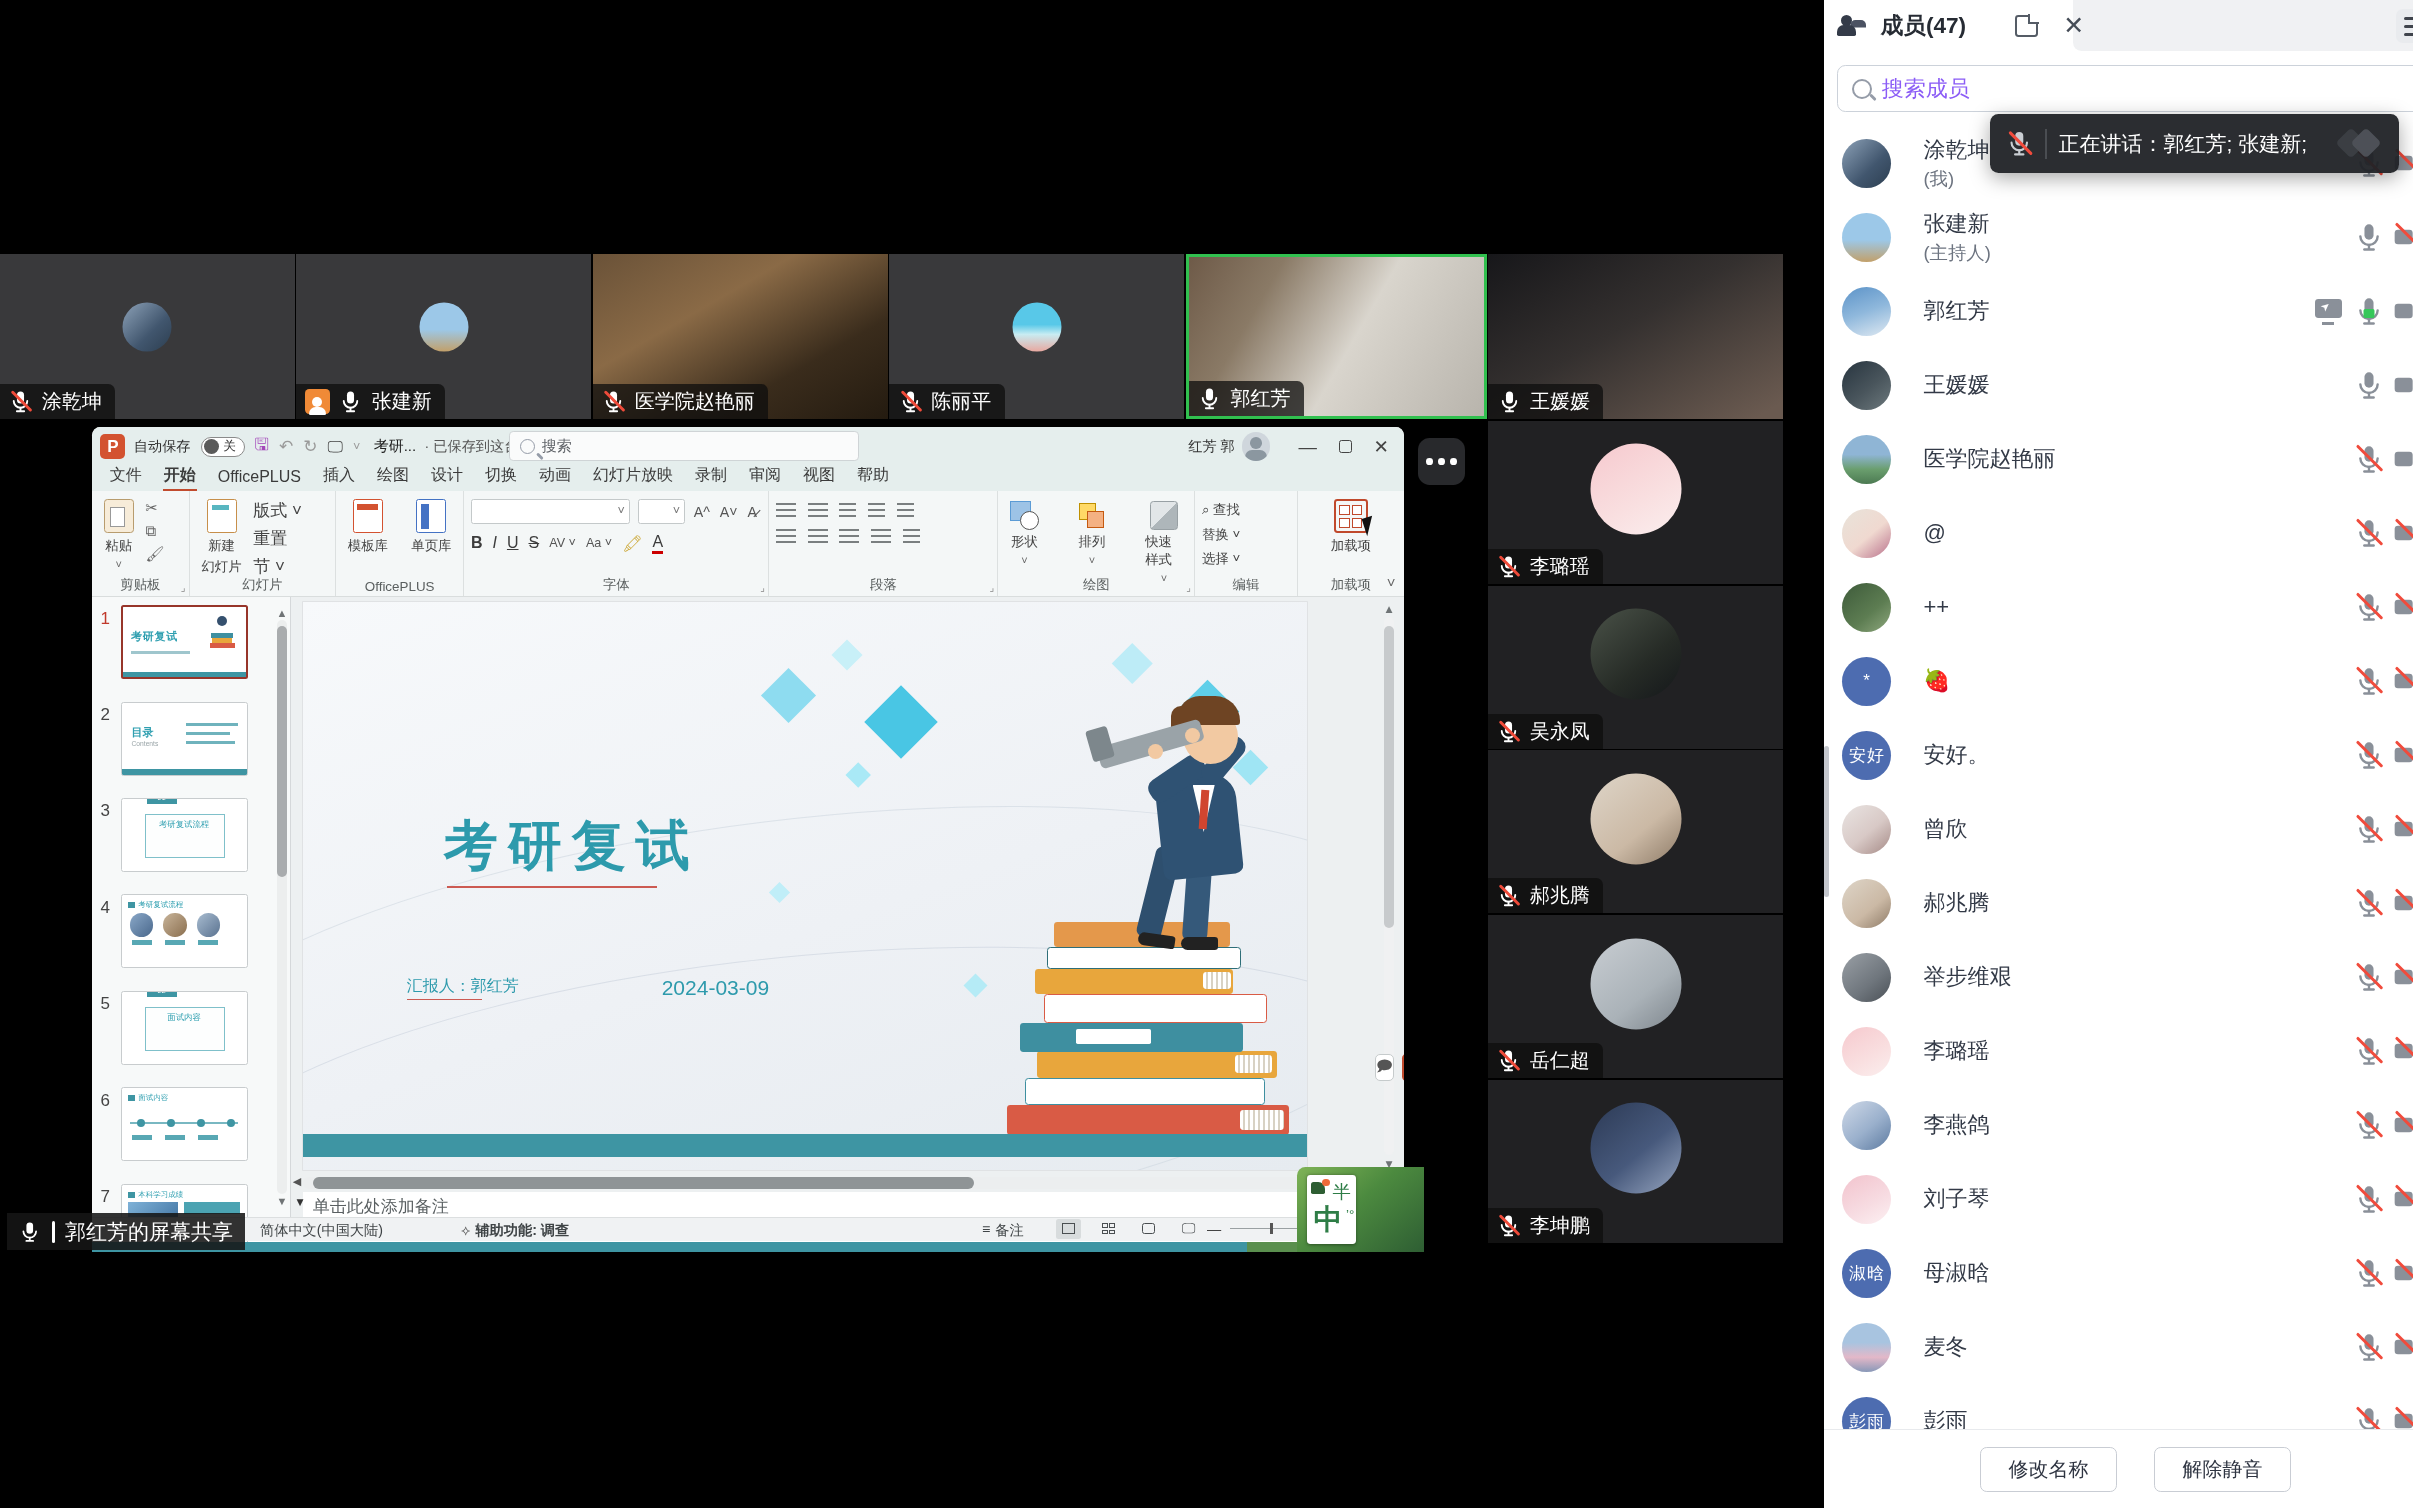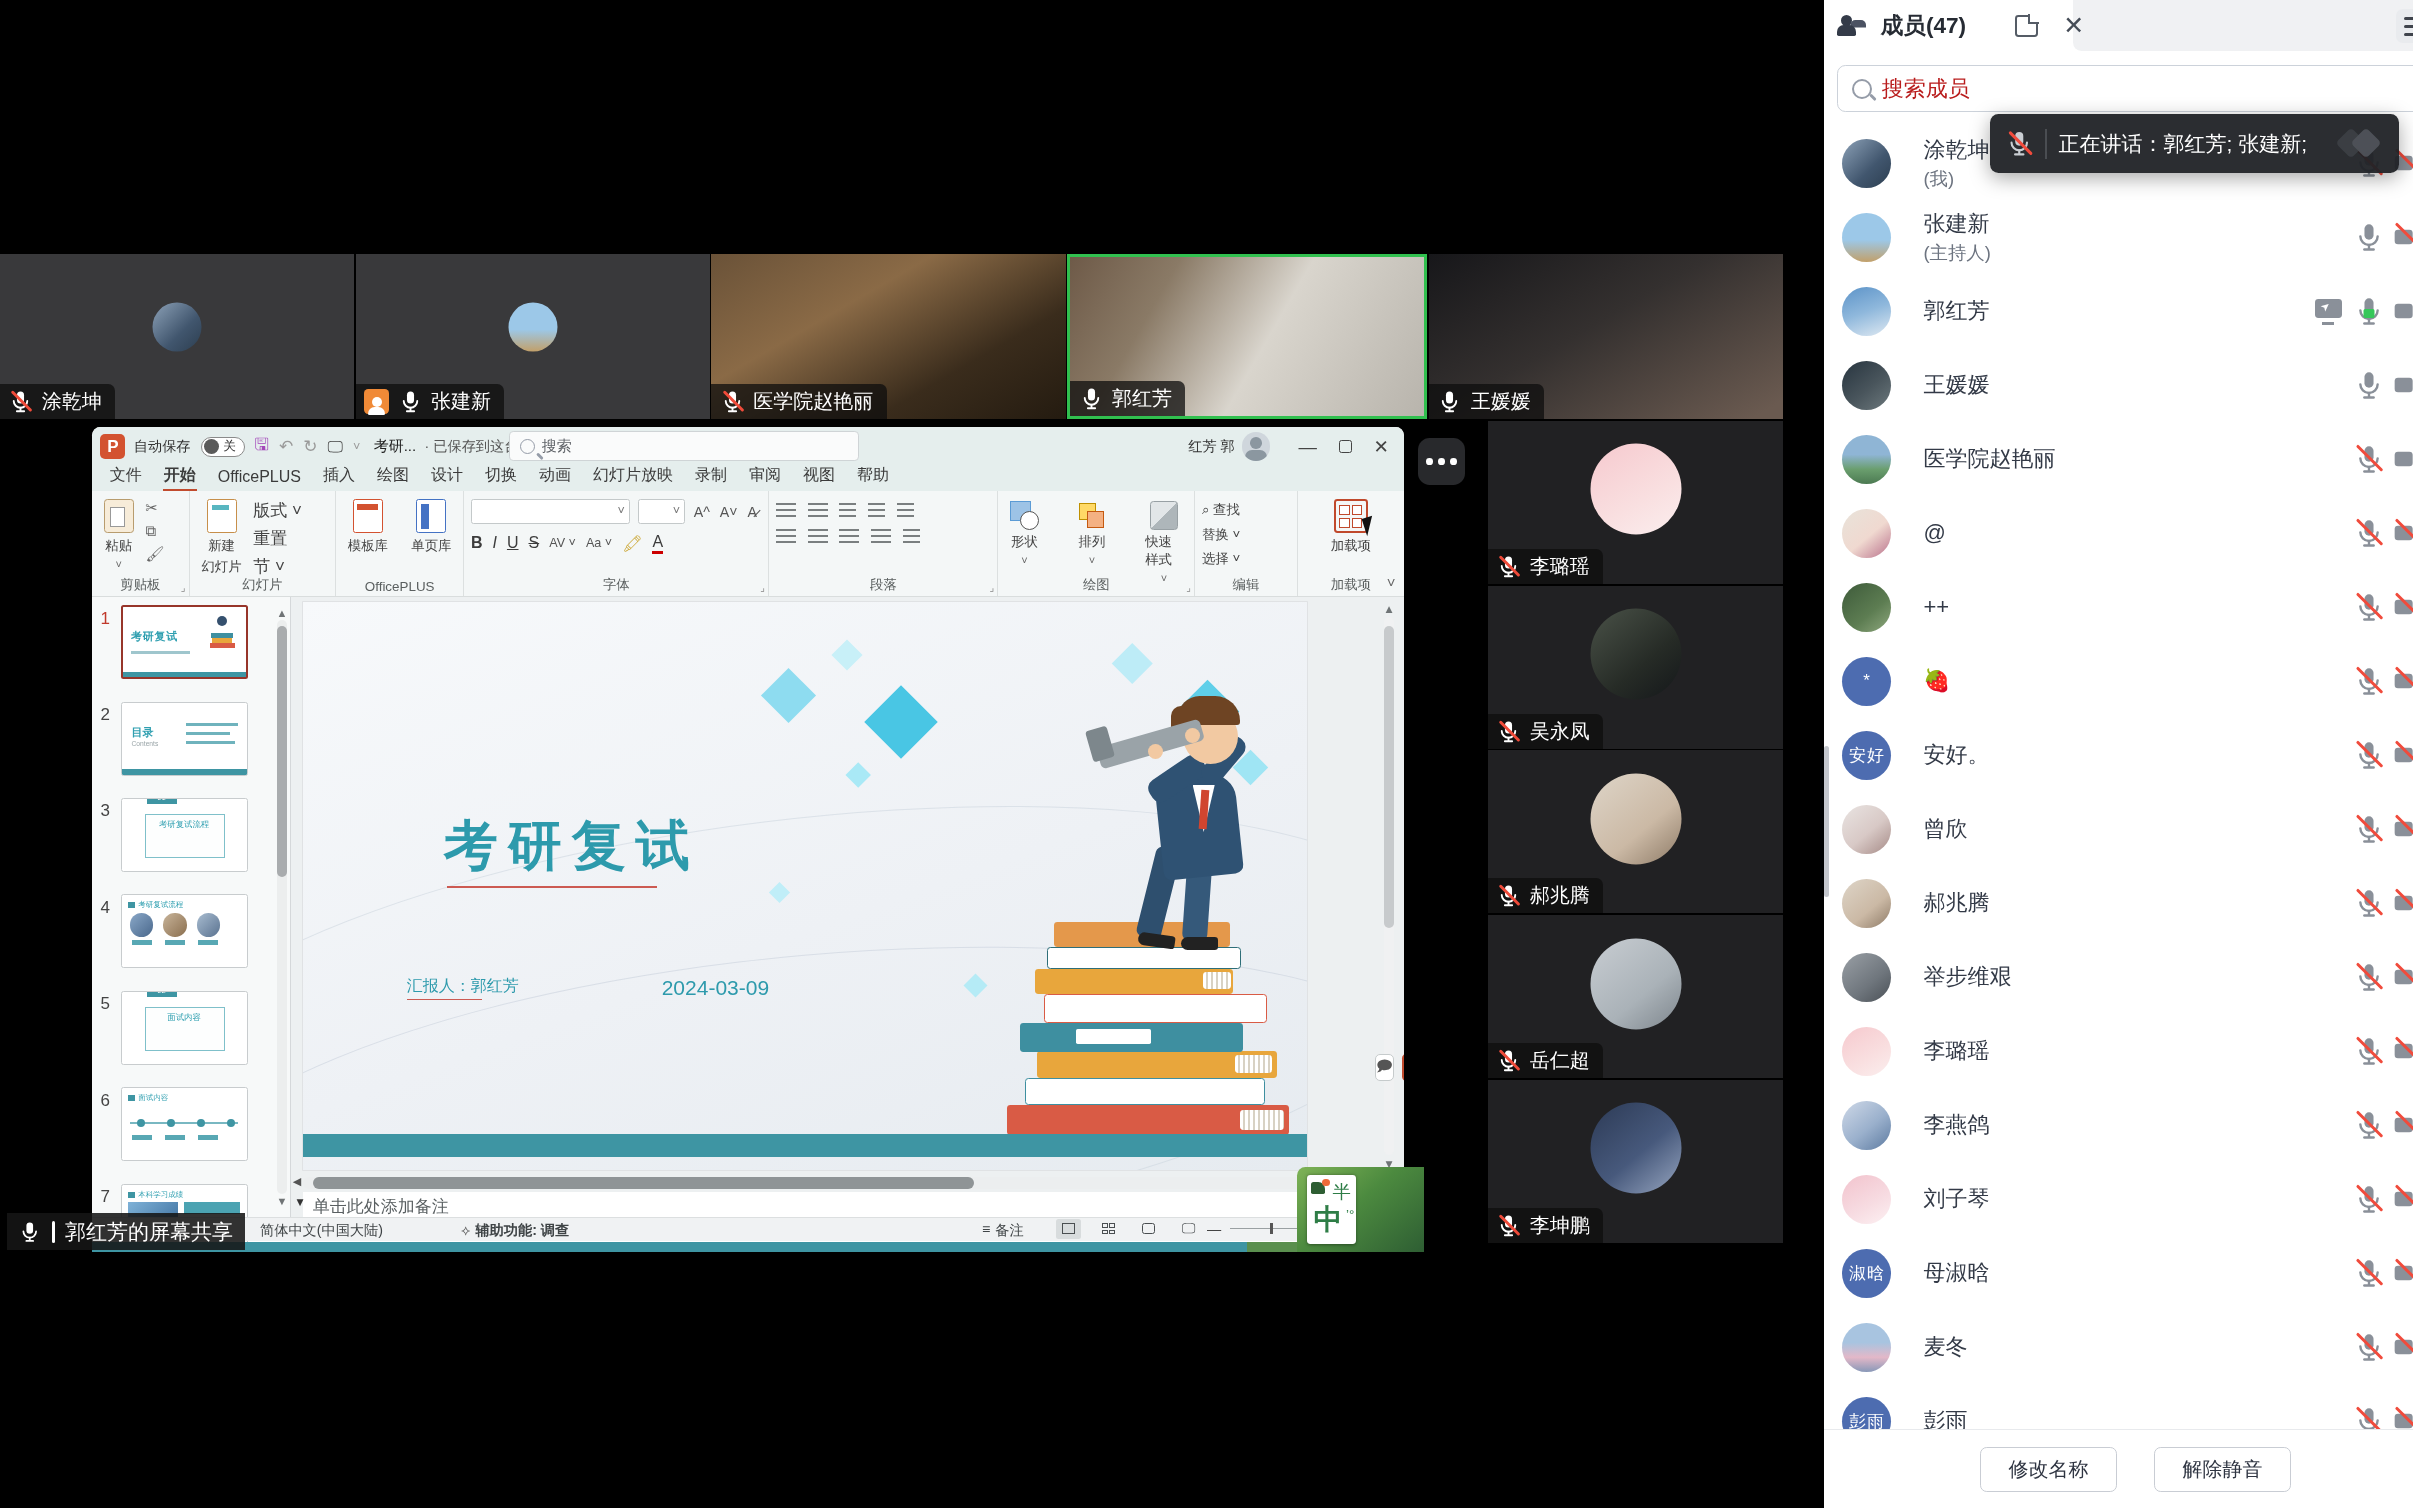--- a/index.html
+++ b/index.html
@@ -202,21 +202,21 @@
   #sb-title { font-size:22.6px; font-weight:bold; color:#262b33; }
   .popout-ic { margin-left:37px; width:23.5px; height:22px; border:2.5px solid #555c66; border-radius:3.4px; position:relative; }
   .popout-ic::after { content:""; position:absolute; right:-2.5px; top:-2.5px; width:8.4px; height:8.4px; background:#fff; border-left:2.5px solid #555c66; border-bottom:2.5px solid #555c66; }
   .close-ic { font-size:25px; color:#454c57; margin-left:13.4px; line-height:1; }
   #hamburger { position:absolute; right:11.7px; top:9.2px; width:39px; height:34px; background:#e9ebee; border-radius:6.7px; display:flex; flex-direction:column; justify-content:center; gap:5px; padding:0 7.5px; }
   #hamburger i { display:block; height:2.9px; background:#3f444c; border-radius:1.7px; }
 
   #sb-search { position:absolute; left:13.4px; top:65px; width:597px; height:47px; border:1.7px solid #ccd2da; border-radius:8.4px; display:flex; align-items:center; padding:0 13.4px; gap:10px; }
   .mag { width:20px; height:20px; border:2.5px solid #959ca8; border-radius:50%; position:relative; flex:0 0 auto; }
   .mag::after { content:""; position:absolute; left:15px; top:15px; width:8.4px; height:2.5px; background:#959ca8; transform:rotate(45deg); border-radius:1.7px; }
-  #sb-search .ph { font-size:22px; color:#b91c1c; }
+  #sb-search .ph { font-size:22px; color:#8b5cf6; }
 
   #scroll-ind { position:absolute; left:0; top:746px; width:5px; height:151px; background:#c4c7cd; border-radius:2.5px; }
 
   #m-list { position:absolute; left:0; top:126px; width:623px; height:1304px; overflow:hidden; }
   .m-row { height:74px; display:flex; align-items:center; padding:0 23.5px 0 18.4px; gap:0; }
   .avatar { width:49px; height:49px; border-radius:50%; background:#4d6cb0; flex:0 0 auto; display:flex; align-items:center; justify-content:center; overflow:hidden; }
   .avtext { color:#fff; font-size:17px; letter-spacing:0.8px; }
   .m-names { margin-left:32px; display:flex; flex-direction:column; gap:1.7px; flex:1 1 auto; min-width:0; }
   .m-name { font-size:22px; color:#333a47; white-space:nowrap; }
   .m-sub { font-size:18.4px; color:#6d7480; }
@@ -294,20 +294,34 @@
 
         <div class="tile-label">
 
           <span class="ic t-mic" data-state="muted">
             <svg viewBox="0 0 30 30" width="25" height="25">
               <use href="#i-mic"></use>
             </svg>
             <i class="slash"></i>
           </span>
           <span class="t-name">医学院赵艳丽</span>
+        </div>
+      </div>
+      <div class="tile" data-state="">
+        <div class="tile-bg" style="background: rgb(57, 57, 59);"></div>
+        <span class="avatar t-av" style="background: linear-gradient(rgb(88, 200, 232) 45%, rgb(200, 236, 242) 65%, rgb(232, 168, 160));"></span>
+        <div class="tile-label">
+
+          <span class="ic t-mic" data-state="muted">
+            <svg viewBox="0 0 30 30" width="25" height="25">
+              <use href="#i-mic"></use>
+            </svg>
+            <i class="slash"></i>
+          </span>
+          <span class="t-name">陈丽平</span>
         </div>
       </div>
       <div class="tile" data-state="true">
         <div class="tile-bg" style="background: linear-gradient(120deg, rgb(110, 90, 72) 0%, rgb(138, 122, 102) 25%, rgb(217, 213, 205) 55%, rgb(184, 180, 172) 100%);"></div>
 
         <div class="tile-label">
 
           <span class="ic t-mic" data-state="on">
             <svg viewBox="0 0 30 30" width="25" height="25">
               <use href="#i-mic"></use>

